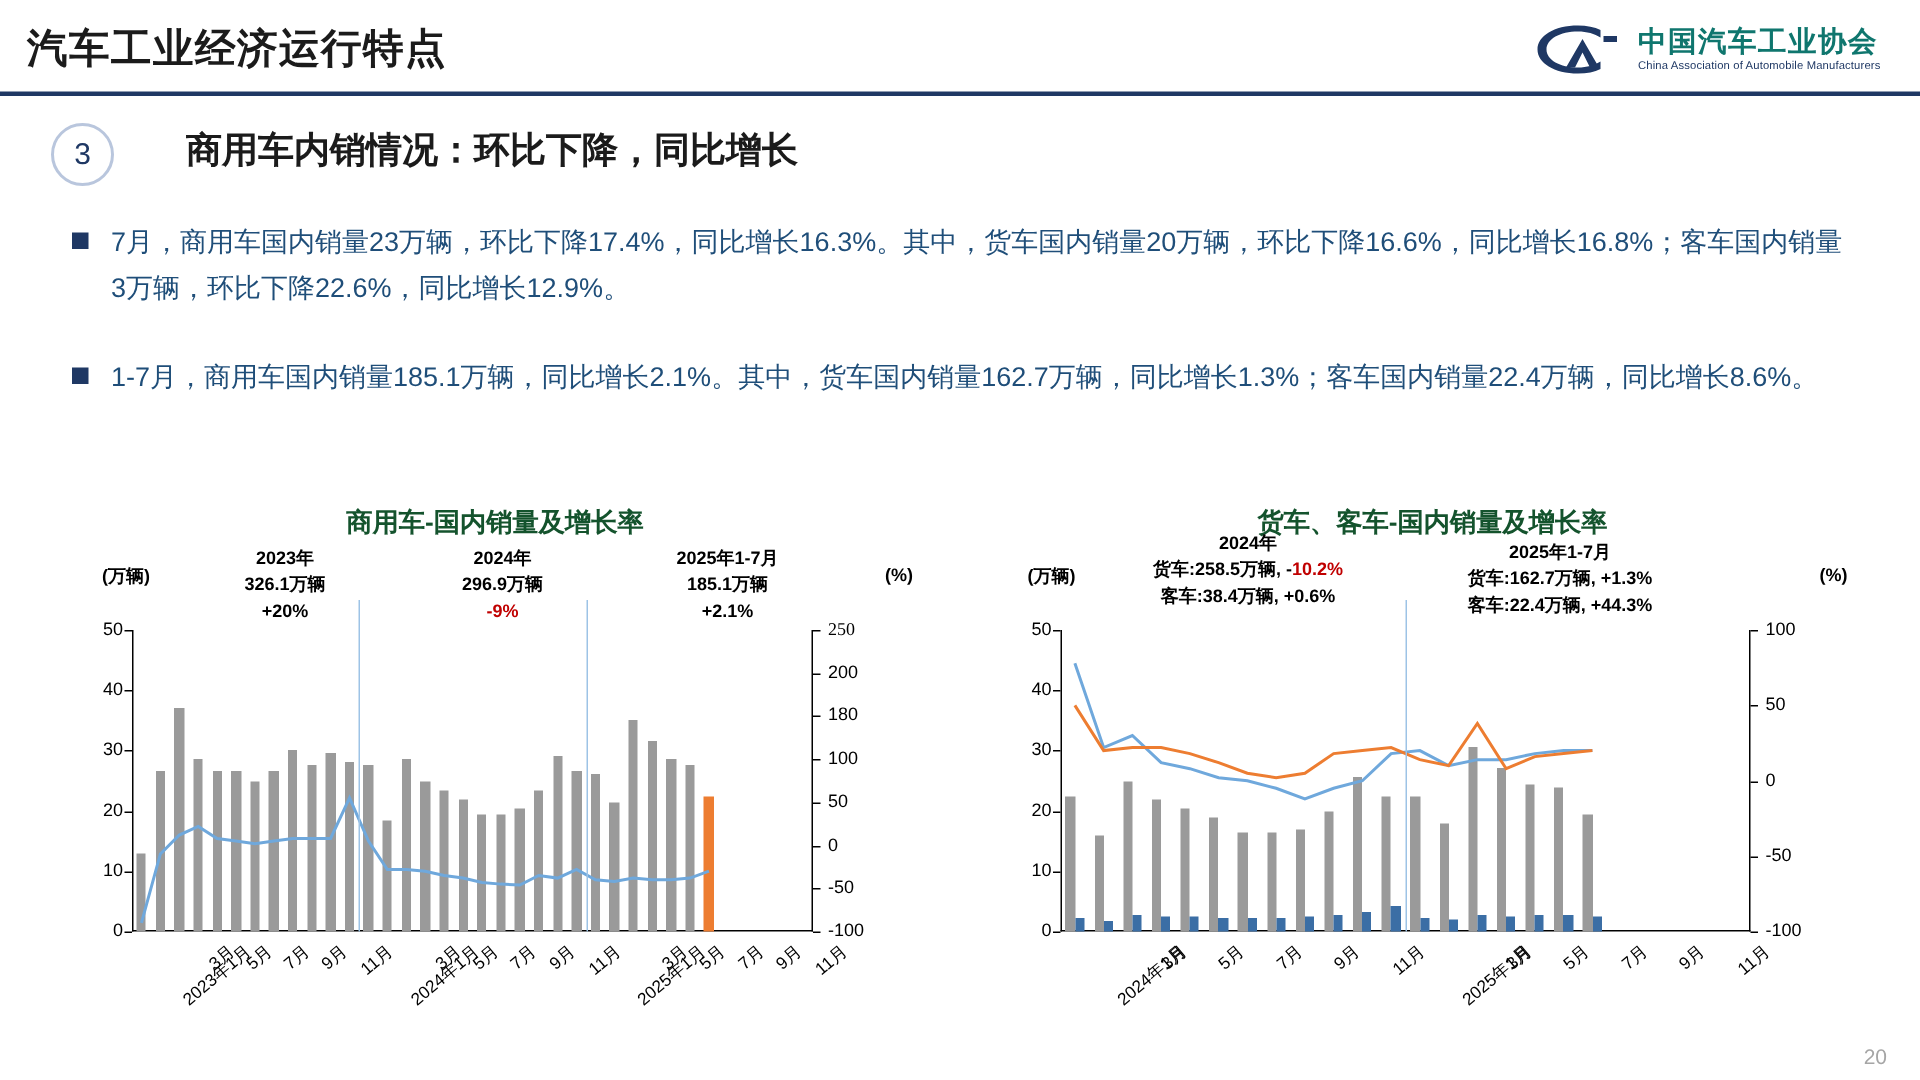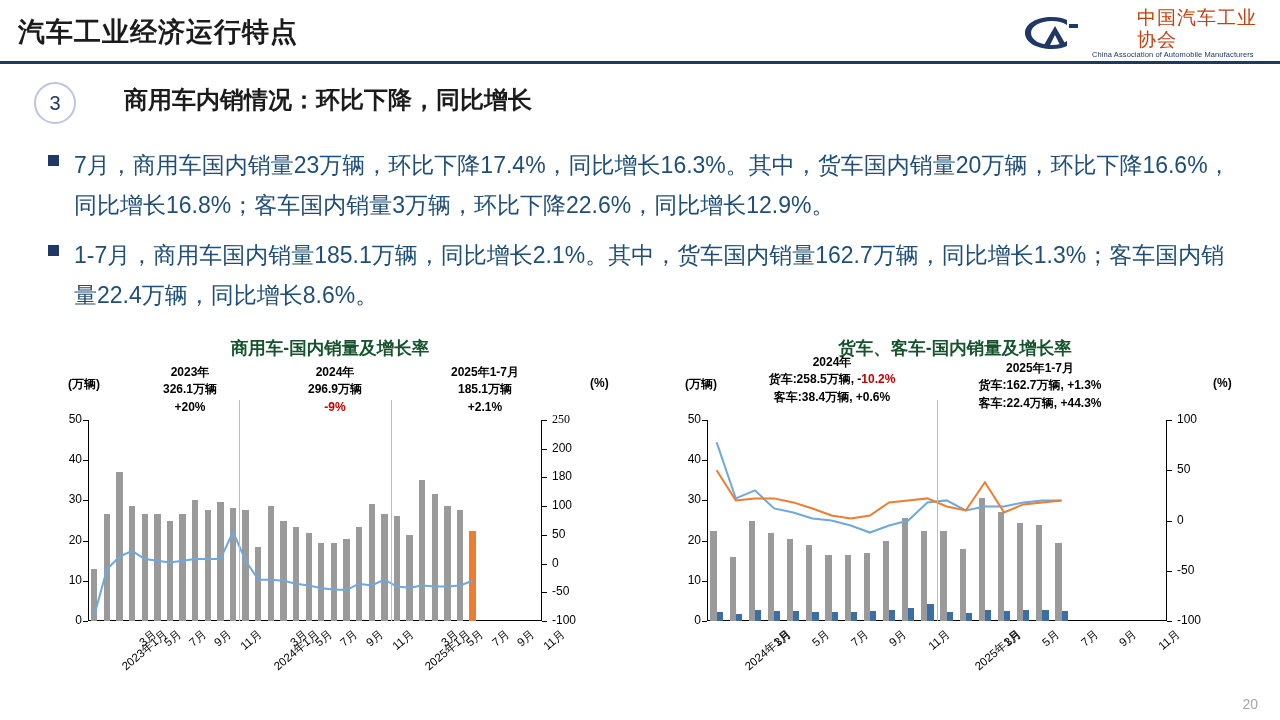--- a/index.html
+++ b/index.html
@@ -46,24 +46,23 @@
     width: 62px; height: 40px;
     position: relative;
     flex: none;
   }
   .logo-text {
     margin-left: 8px;
     line-height: 1.15;
   }
   .logo-cn {
     font-size: 19px;
-    font-weight: normal;
-    color: #c2410c;
+    font-weight: bold;
+    color: #0f766e;
     letter-spacing: 1px;
-    margin-left: 45px;
   }
   .logo-en {
     font-size: 7.5px;
     color: #1f3864;
     letter-spacing: 0.1px;
   }
   
   .sec-num {
     position: absolute;
     left: 34px; top: 82px;
@@ -81,21 +80,21 @@
     position: absolute;
     left: 92px; top: 84px;
     font-size: 24px;
     font-weight: bold;
     color: #1b1b1b;
     margin-left: 32px;
   }
   
   .bullet {
     position: absolute;
-    font-size: 23px;
+    font-size: 18px;
     line-height: 1.72;
     color: #1f4e79;
   }
   .bullet .sq {
     position: absolute;
     left: -26px; top: 9px;
     width: 11px; height: 11px;
     background: #1f3864;
   }
   #bullet1 { left: 74px; top: 146px; width: 1160px; }

